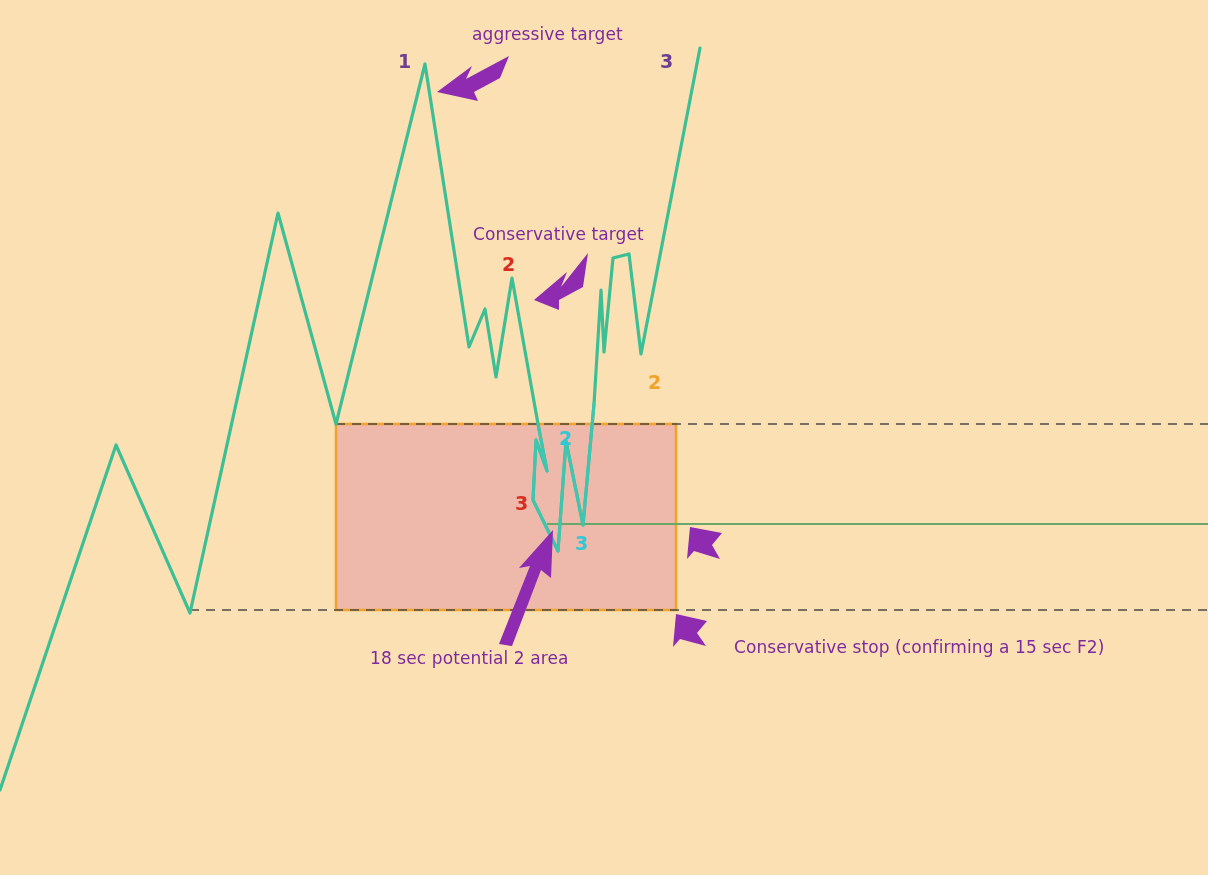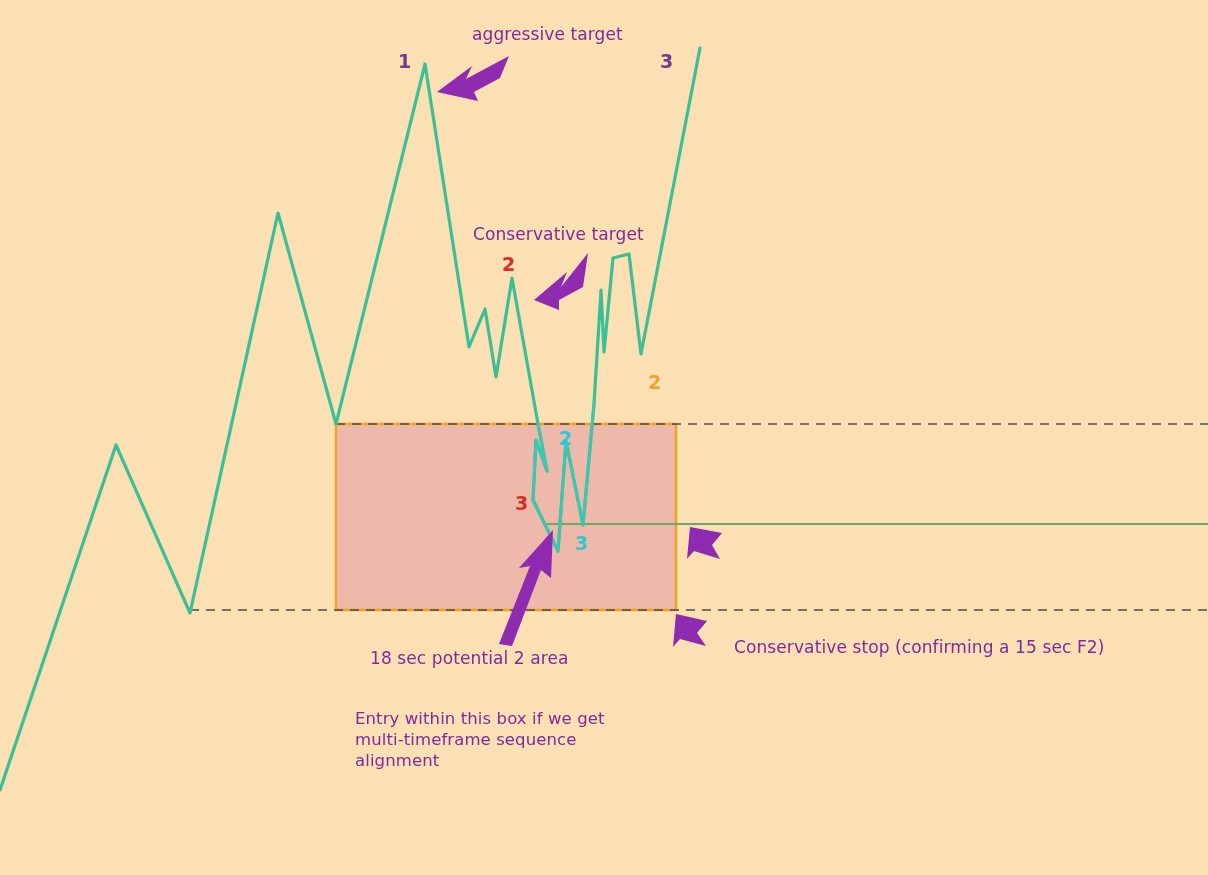--- a/index.html
+++ b/index.html
@@ -91,23 +91,20 @@
 
   <div class="anno anno-note" style="left:472px; top:24px;">aggressive target</div>
 
   <div class="anno anno-note" style="left:473px; top:224px;">Conservative target</div>
 
 
   <div class="anno anno-note" style="left:734px; top:637px;">Conservative stop (confirming a 15 sec F2)</div>
 
   <div class="anno anno-note" style="left:370px; top:648px;">18 sec potential 2 area</div>
 
-  <div class="anno anno-note small" style="left:355px; top:708px;">Entry within this box if we get
-multi-timeframe sequence
-alignment</div>
 
   <div id="wave-label-layer">
       <div class="wave-label purple" style="left: 398px; top: 52px;">1</div>
       <div class="wave-label purple" style="left: 660px; top: 52px;">3</div>
       <div class="wave-label red" style="left: 502px; top: 255px;">2</div>
       <div class="wave-label orange" style="left: 648px; top: 373px;">2</div>
       <div class="wave-label red" style="left: 515px; top: 494px;">3</div>
       <div class="wave-label cyan" style="left: 559px; top: 429px;">2</div>
       <div class="wave-label cyan" style="left: 575px; top: 534px;">3</div>
     </div>

